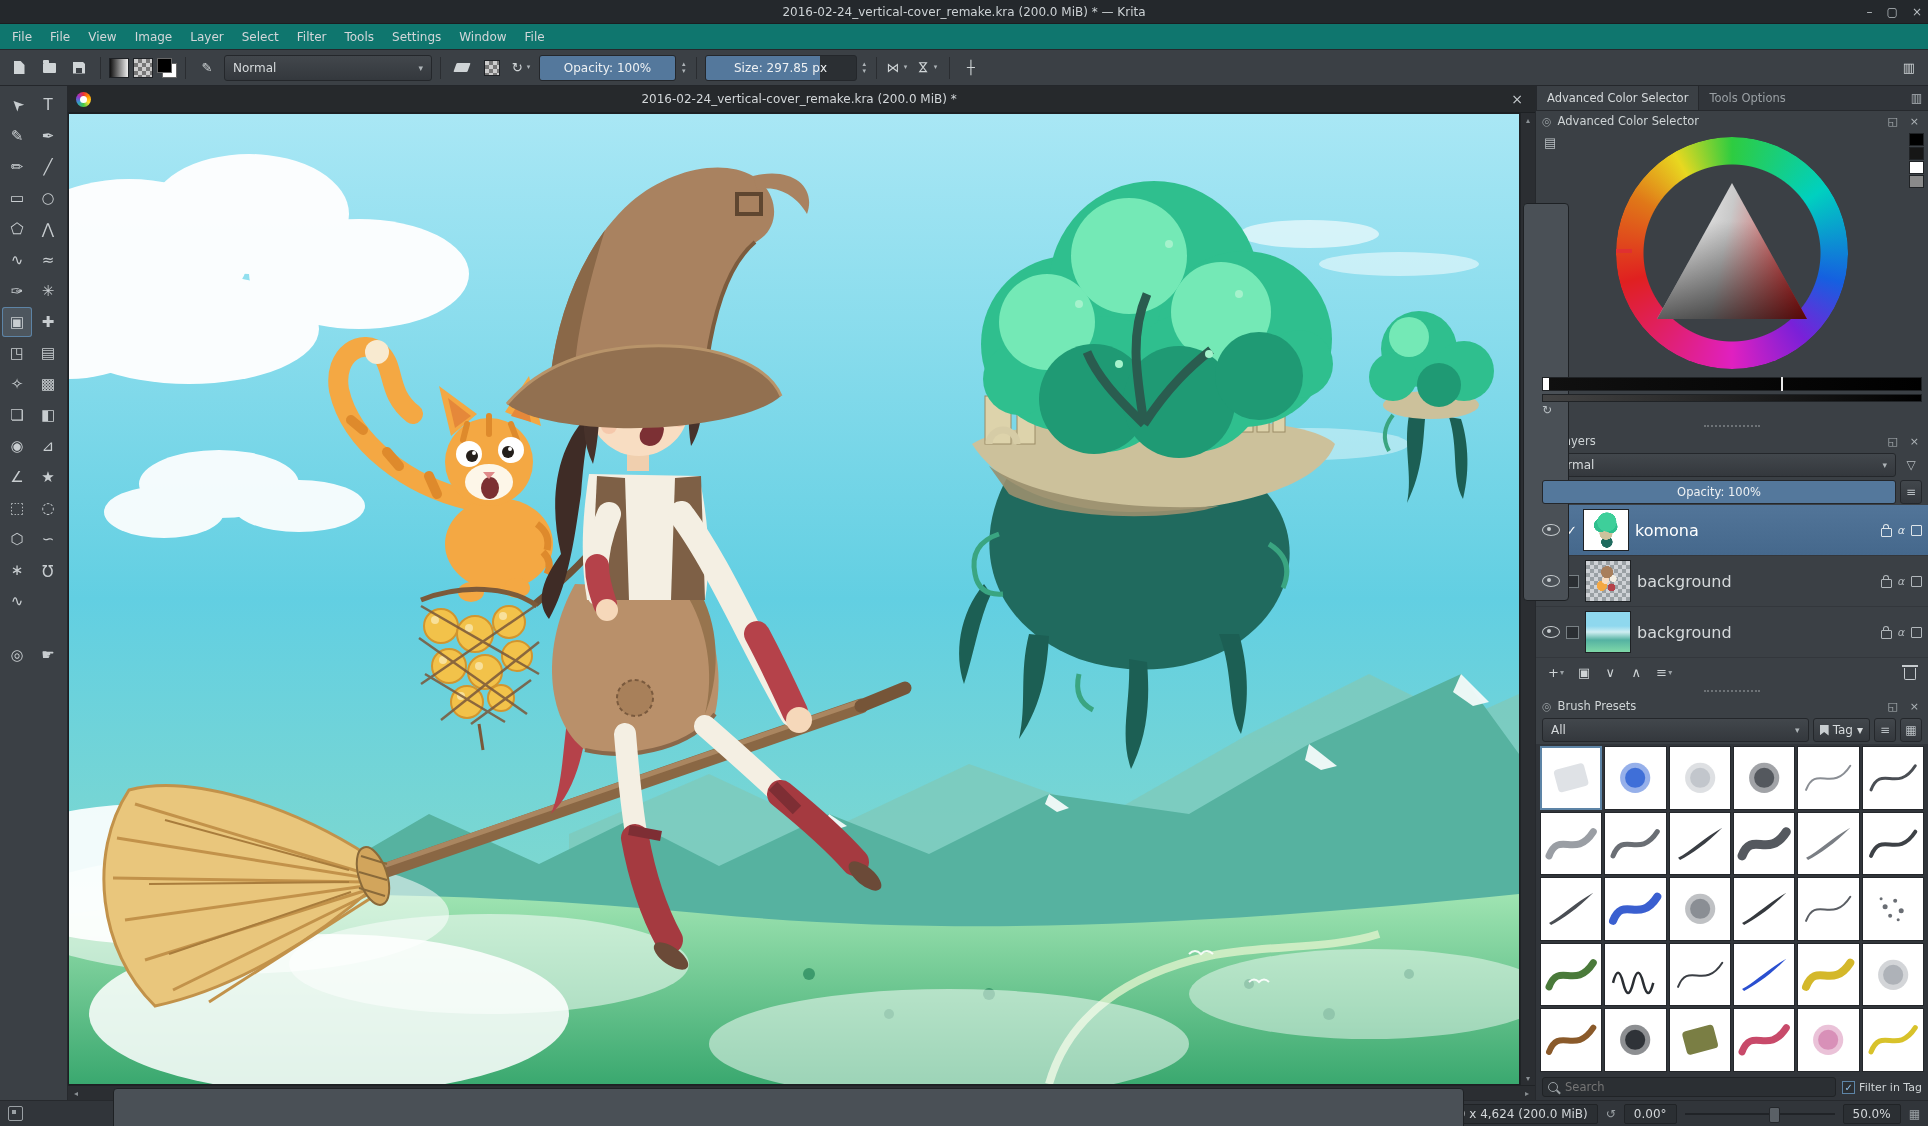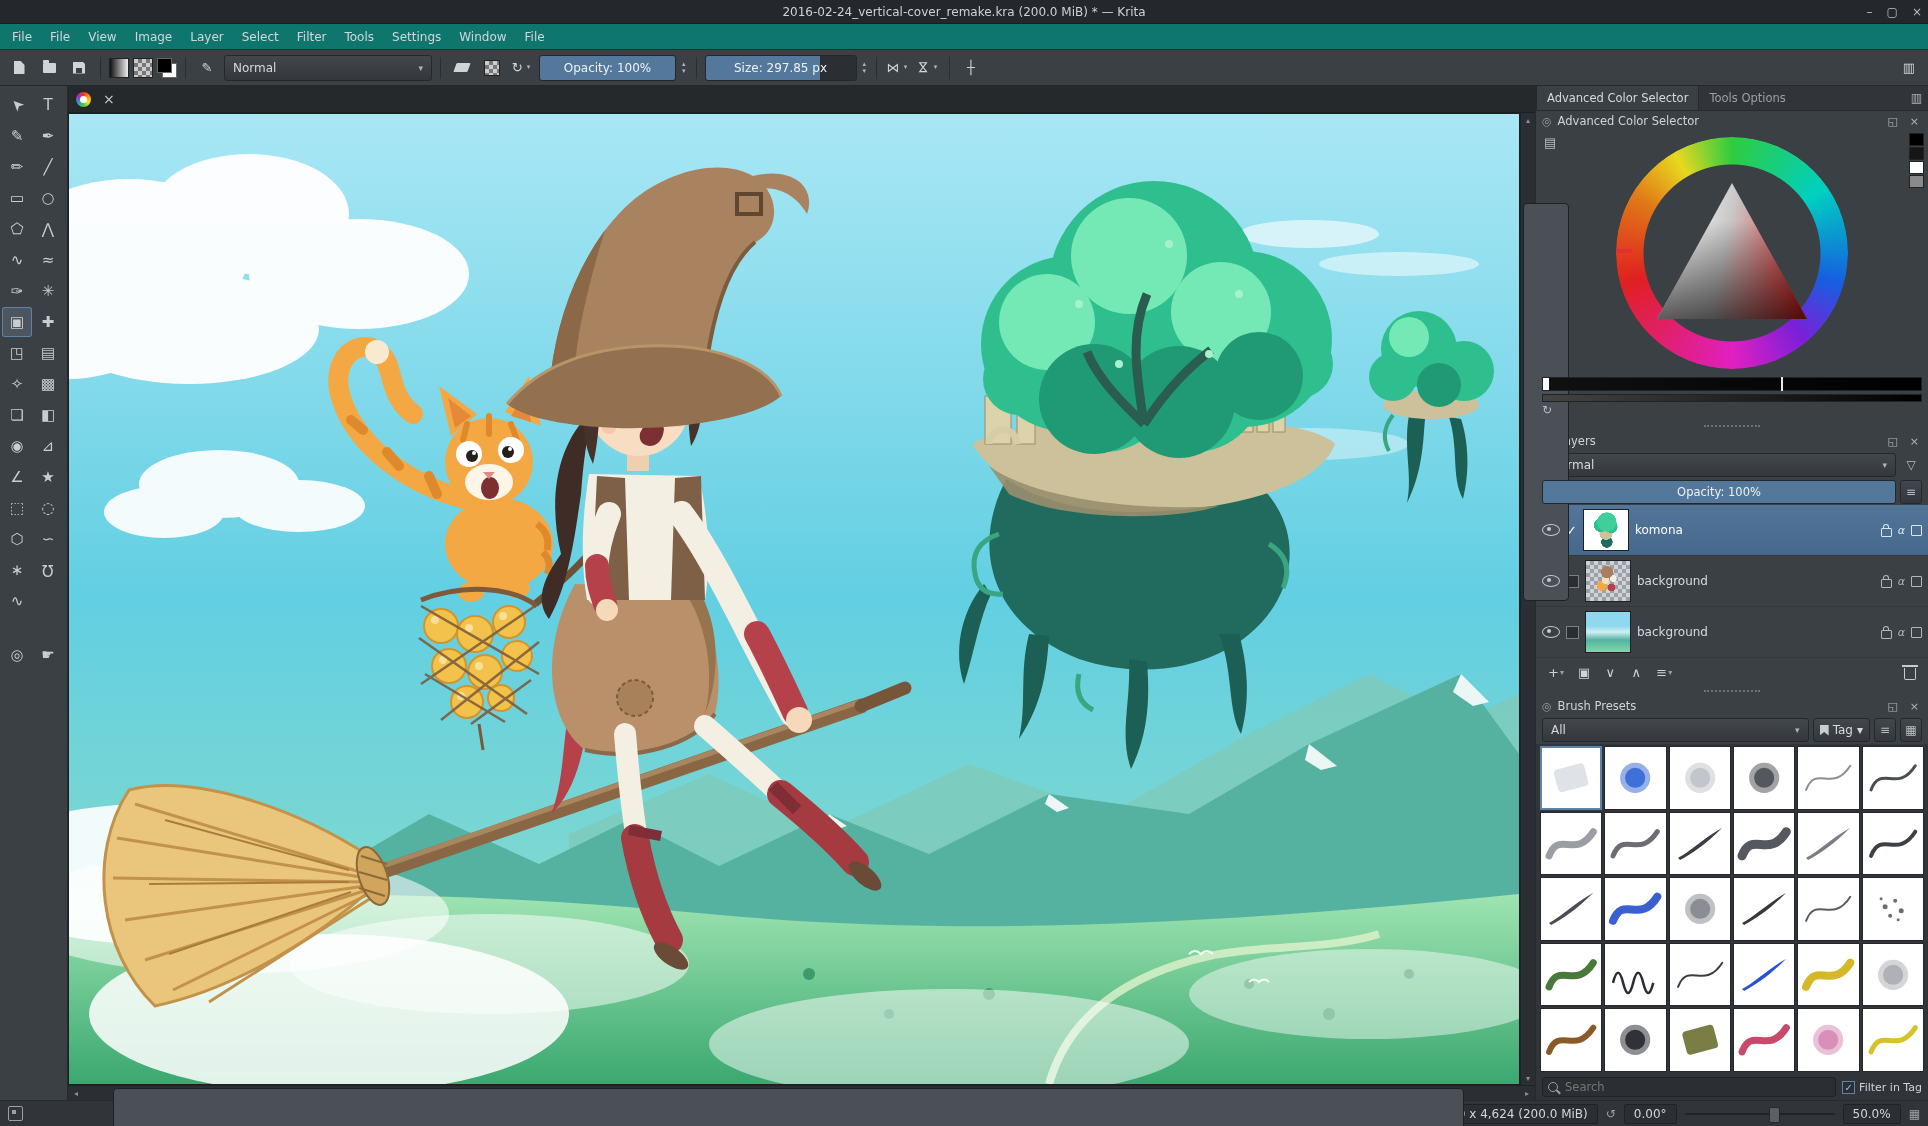--- a/index.html
+++ b/index.html
@@ -132,21 +132,21 @@
     radial-gradient(circle at 50% 58%,#cdc29c 0 20%,transparent 21%),
     radial-gradient(circle at 52% 80%,#1f6b5e 0 14%,transparent 15%)}
   .thumb.characters{background-color:#cfd2d6;background-image:linear-gradient(45deg,#9aa0a4 25%,transparent 25%,transparent 75%,#9aa0a4 75%),linear-gradient(45deg,#9aa0a4 25%,transparent 25%,transparent 75%,#9aa0a4 75%);background-size:8px 8px;background-position:0 0,4px 4px}
   .thumb.characters::before{content:"";position:absolute;inset:0;background:
     radial-gradient(circle at 48% 28%,#a87f5c 0 16%,transparent 17%),
     radial-gradient(circle at 44% 48%,#f8ddc2 0 11%,transparent 12%),
     radial-gradient(circle at 36% 62%,#f4a843 0 13%,transparent 14%),
     radial-gradient(circle at 58% 66%,#b5424a 0 10%,transparent 11%),
     radial-gradient(circle at 62% 44%,#f4efe3 0 9%,transparent 10%)}
   .thumb.background{background:linear-gradient(180deg,#8fd8ee 0 35%,#cfeef2 50%,#55b2a2 70%,#7fd8a8)}
-  .lname{flex:1;font-size:12px;white-space:nowrap;overflow:hidden}
+  .lname{flex:1;font-size:16px;white-space:nowrap;overflow:hidden}
   .licons{display:flex;align-items:center;gap:6px;color:#b2b8bc}
   .layer-row.selected .licons{color:#dfe6ea}
   .lock{width:9px;height:7px;border:1.3px solid currentColor;border-radius:1px;position:relative;margin-top:5px}
   .lock::before{content:"";position:absolute;left:1px;top:-5px;width:4px;height:4px;border:1.3px solid currentColor;border-bottom:none;border-radius:3px 3px 0 0}
   .alpha{font-size:11px;font-style:italic}
   .frame{width:9px;height:9px;border:1.3px solid currentColor;border-radius:1px}
   .layer-buttons{height:28px;display:flex;align-items:center;gap:2px;padding:0 6px}
   .lbtn{height:22px;min-width:24px;display:flex;align-items:center;justify-content:center;background:none;border:none;color:#cfd4d6;font-size:13px;font-family:inherit;gap:1px}
   .lbtn .larrow{font-size:8px;color:#9aa0a4}
   .lbtn.del{margin-left:auto}
@@ -394,20 +394,21 @@
           <span class="tglyph">◎</span>
         </div>
         <div class="tool">
           <span class="tglyph">☛</span>
         </div>
       </div>
 
     <div class="center">
       <div class="doctabbar">
         <span class="krita-logo"></span>
+        <span class="doctab-title">2016-02-24_vertical-cover_remake.kra (200.0 MiB) *</span>
         <span class="doctab-close">×</span>
       </div>
       <div class="canvas-row">
         <div class="canvas">
 
           <svg viewBox="0 0 1450 970" preserveAspectRatio="xMidYMid slice">
             <defs>
               <linearGradient id="sky" x1="0" y1="0" x2="0" y2="1">
                 <stop offset="0" stop-color="#a9e7f5"></stop>
                 <stop offset="0.5" stop-color="#62cfe2"></stop>

